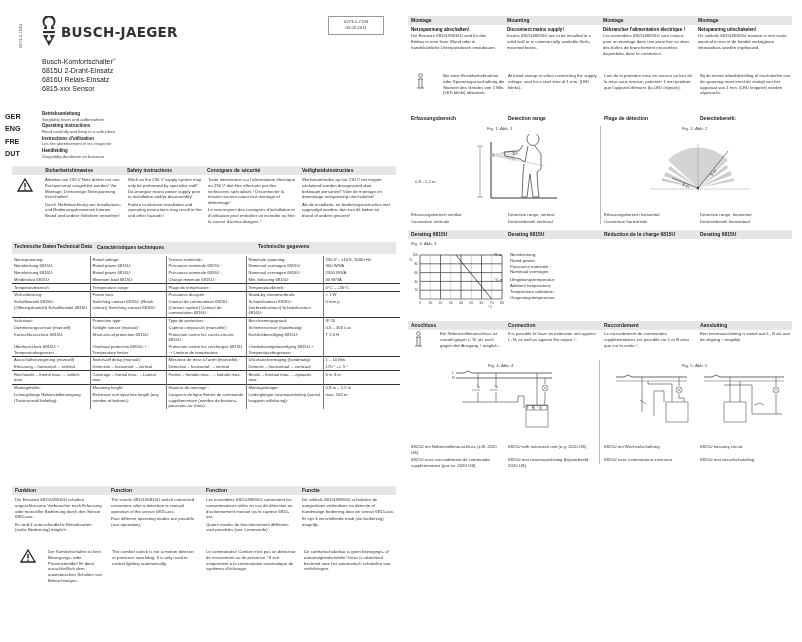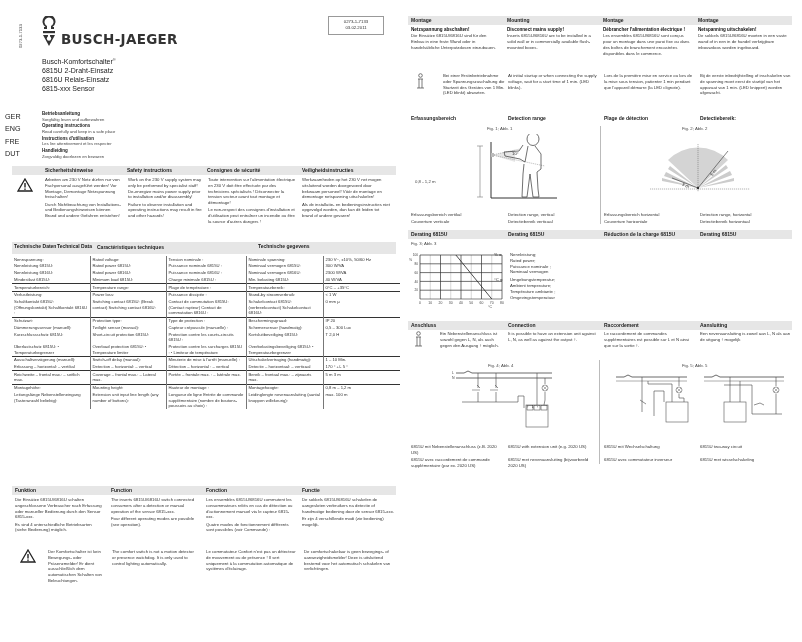--- a/index.html
+++ b/index.html
@@ -3,29 +3,29 @@
 <meta charset="utf-8">
 <style>
   * { box-sizing: border-box; margin: 0; padding: 0; }
   html, body { width: 802px; height: 642px; background: #ffffff; overflow: hidden; }
   body { font-family: "Liberation Sans", sans-serif; color: #222; font-size: 4.6px; line-height: 1.25; position: relative; }
   .page { position: absolute; top: 0; height: 642px; }
   .page-left { left: 0; width: 400px; }
   .page-right { left: 400px; width: 402px; }
   .abs { position: absolute; }
   .vcode { left: 18px; top: 20px; transform: rotate(-90deg); transform-origin: left top; font-size: 4.2px; color: #444; top: 48px; }
-  .logo { left: 42px; top: 16px; display: flex; align-items: flex-end; gap: 5px; }
+  .logo { left: 42px; top: 16px; display: flex; align-items: center; gap: 5px; }
   .logo-mark { width: 14px; height: 32px; }
   .logo-text { font-size: 13.5px; font-weight: bold; letter-spacing: 0.3px; color: #333; font-family: "DejaVu Sans", sans-serif; }
   .docbox { left: 328px; top: 16px; width: 56px; height: 19px; border: 0.6px solid #999; text-align: center; font-size: 4.3px; line-height: 1.35; padding-top: 2px; color: #333; }
   .product { left: 42px; top: 57px; font-size: 7px; line-height: 1.28; color: #222; }
   .product sup { font-size: 4px; }
   .langs { left: 5px; top: 111px; }
   .lang-row { display: flex; align-items: flex-start; height: 12.4px; }
-  .lang-code { width: 37px; font-size: 7.2px; font-weight: normal; color: #222; line-height: 12px; }
+  .lang-code { width: 37px; font-size: 7.2px; font-weight: bold; color: #222; line-height: 12px; }
   .lang-text b { display: block; font-size: 4.5px; font-weight: bold; }
   .lang-text span { display: block; font-size: 4.2px; color: #444; }
   .sec-bar { background: #e6e6e6; font-weight: bold; font-size: 5px; display: flex; align-items: center; height: 9px; }
   .sec-bar > div { white-space: nowrap; }
   .cols4 { display: flex; }
   .col { font-size: 4.3px; line-height: 1.35; color: #333; }
   .col p { margin-bottom: 1.5px; }
   .col b { color: #111; font-size: 4.6px; display: block; }
   .warn-icon { width: 16px; height: 14px; }
   table.tech { border-collapse: collapse; font-size: 4.2px; color: #333; width: 388px; }

